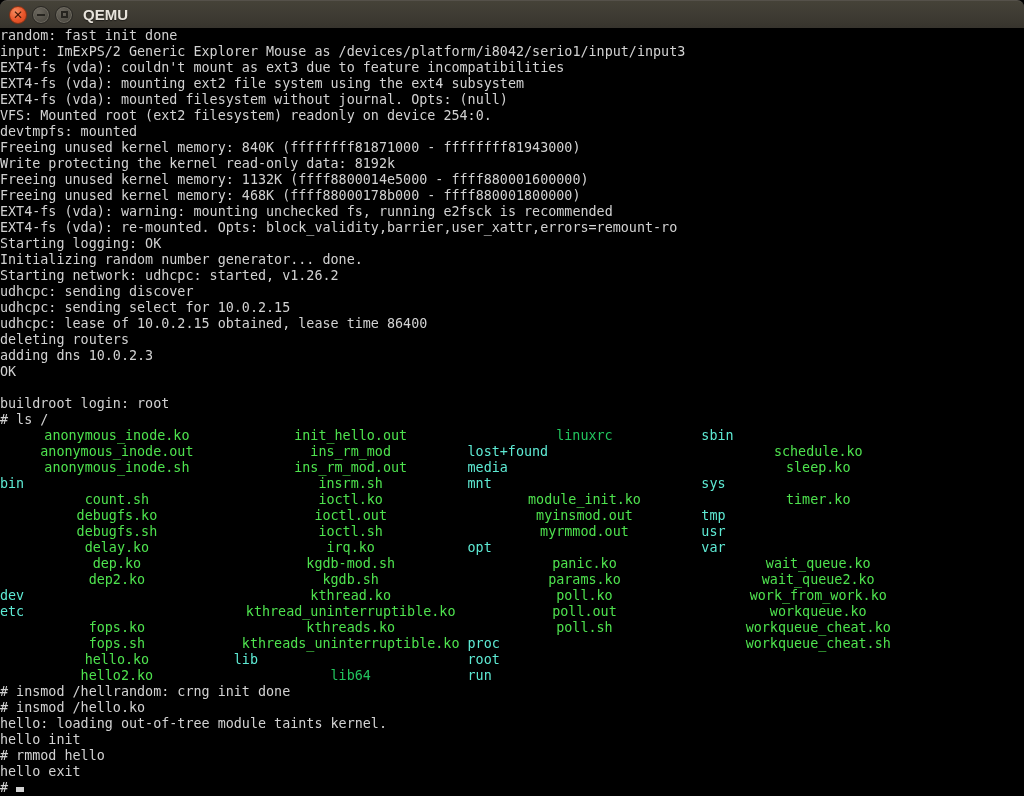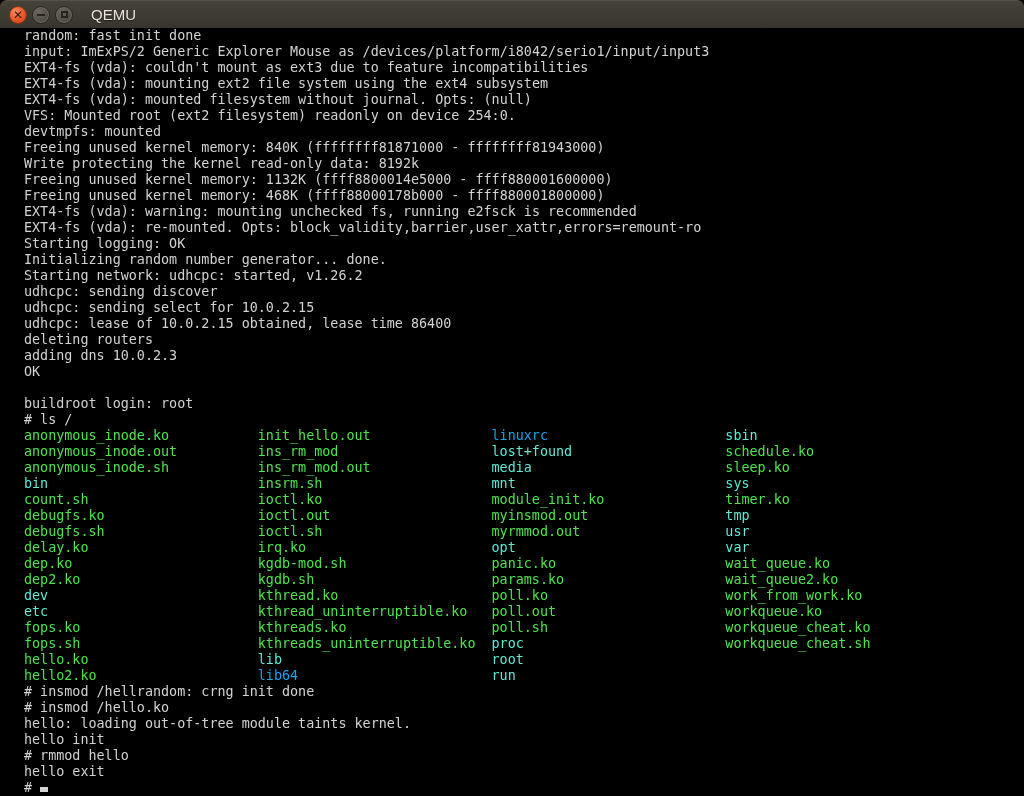--- a/index.html
+++ b/index.html
@@ -29,37 +29,37 @@
   }
   .wbtn.min, .wbtn.max {
     background:radial-gradient(circle at 35% 30%, #6b675e, #514e46 60%, #434039);
     border:1px solid #292723;
     box-shadow:inset 0 0 0 1px #6e6a60;
     color:#26241f;
   }
   .glyph-minus { width:8px; height:2px; background:#26241f; }
   .glyph-square { width:7px; height:7px; border:2px solid #26241f; }
   .title-text {
-    margin-left:13px;
+    margin-left:5px;
     font-family:"Liberation Sans","DejaVu Sans",sans-serif;
-    font-weight:normal; font-size:15px; color:#e8e4dc;
+    font-weight:bold; font-size:15px; color:#e8e4dc;
     text-shadow:0 1px 1px #1f1d19;
   }
 
   
   .terminal {
     width:1024px; height:768px; background:#000;
     font-size:13.4px; line-height:16px;
-    white-space:pre; overflow:hidden;padding-left:24px;
+    white-space:pre; overflow:hidden;
   }
   .line { height:16px; }
   .fg    { color:#d2d2d2; }
-  .file  { color:#4ee24e; }
+  .file  { color:#4ee24e;text-align:center; }
   .dir   { color:#5eead4; }
-  .link  { color:#0ea5e9; }
+  .link  { color:#22c55e;text-align:center; }
   .ls-cell { display:inline-block; width:29ch; vertical-align:top; }
   .cursor {
     display:inline-block; width:8px; height:5px;
     background:#d2d2d2; vertical-align:baseline;
   }
 </style>
 </head>
 <body>
 
 <div class="titlebar">

